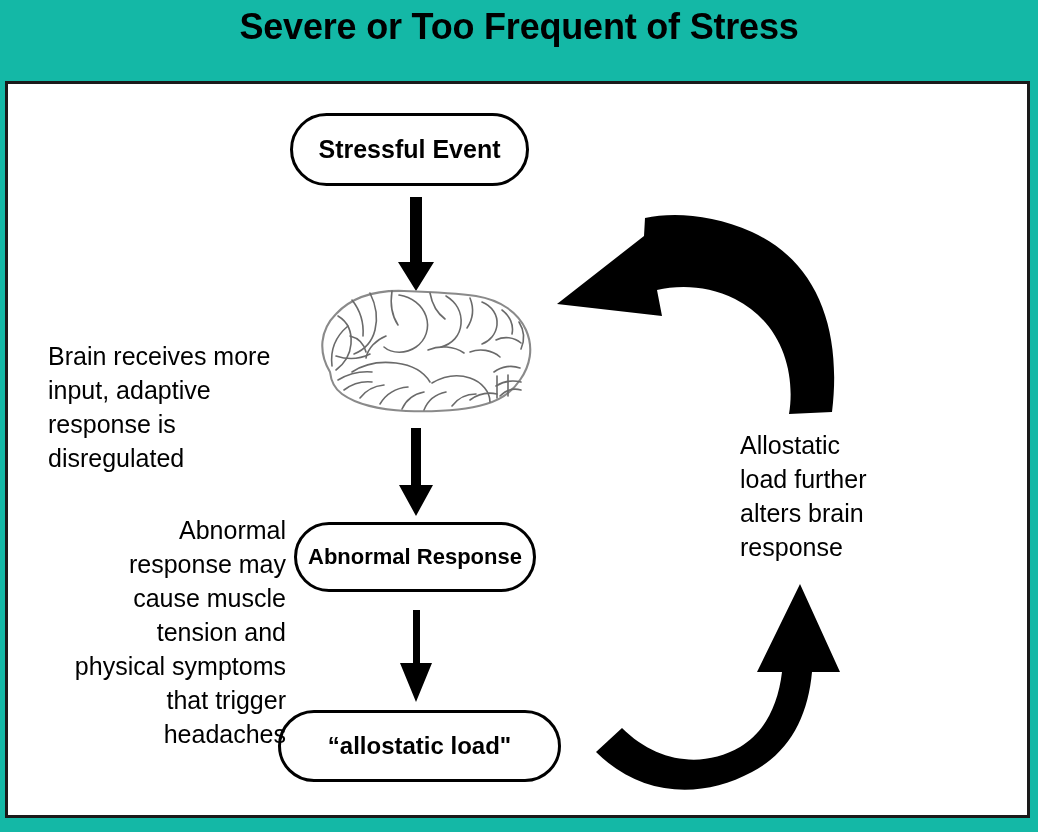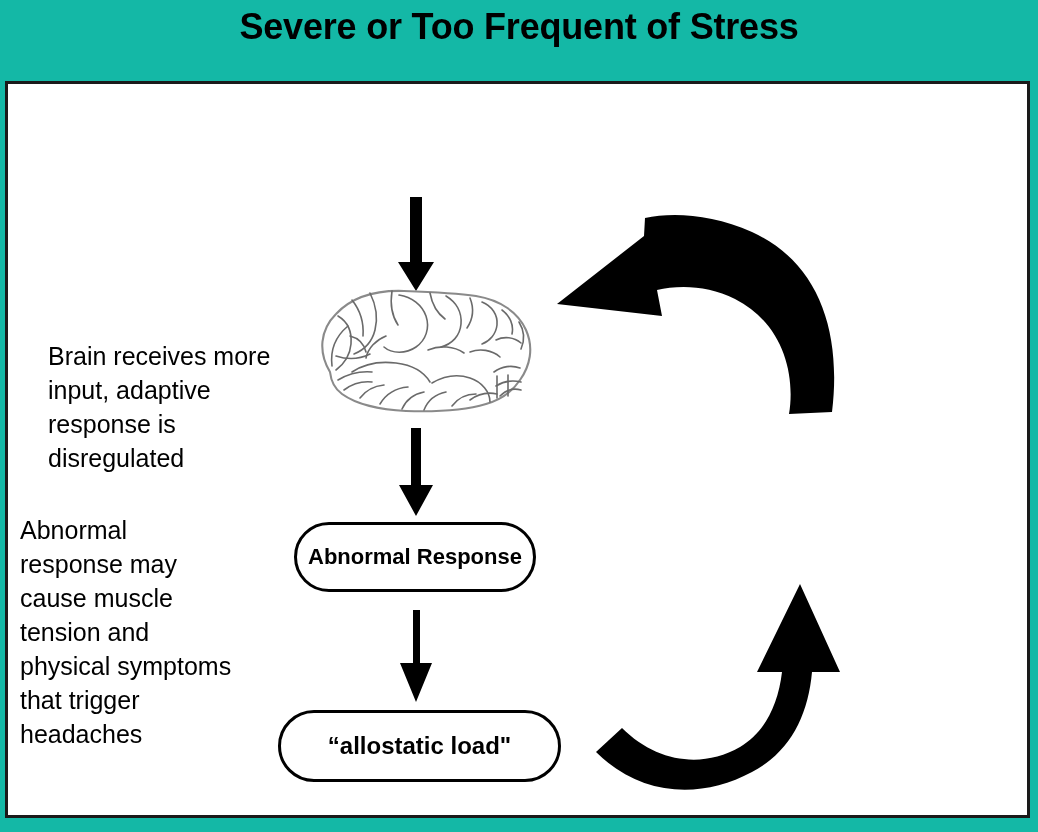--- a/index.html
+++ b/index.html
@@ -86,23 +86,24 @@
     white-space: pre-line;
     font-weight: normal;
   }
   #blurb-brain {
     left: 48px;
     top: 303px;
     width: 270px;
     margin-top: 36px;
   }
   #blurb-abnormal {
-    left: 20px;
+    left: 36px;
     top: 513px;
     width: 250px;
+    text-align: right;
   }
   #blurb-allostatic {
     left: 740px;
     top: 428px;
     width: 220px;
   }
   svg.layer {
     position: absolute;
     left: 0;
     top: 0;
@@ -225,20 +226,23 @@
         <path d="M 508 375 L 508 396"></path>
         <path d="M 428 350 C 440 345, 454 346, 464 353"></path>
         <path d="M 470 352 C 480 348, 492 350, 500 357"></path>
         <path d="M 496 340 C 504 336, 514 337, 521 343"></path>
         <path d="M 386 336 C 376 340, 368 348, 366 358"></path>
         <path d="M 350 336 C 358 338, 364 344, 366 352"></path>
       </g>
     </g>
   </svg>
 
+  <div class="node" id="node-stressful-event">
+    <span>Stressful Event</span>
+  </div>
 
   <div class="node" id="node-abnormal-response">
     <span>Abnormal Response</span>
   </div>
 
   <div class="node" id="node-allostatic-load">
     <span>“allostatic load"</span>
   </div>
 
   <div class="blurb" id="blurb-brain">Brain receives more
@@ -247,14 +251,18 @@
 disregulated</div>
 
   <div class="blurb" id="blurb-abnormal">Abnormal
 response may
 cause muscle
 tension and
 physical symptoms
 that trigger
 headaches</div>
 
+  <div class="blurb" id="blurb-allostatic">Allostatic
+load further
+alters brain
+response</div>
 
 </div>
 
 </body></html>

